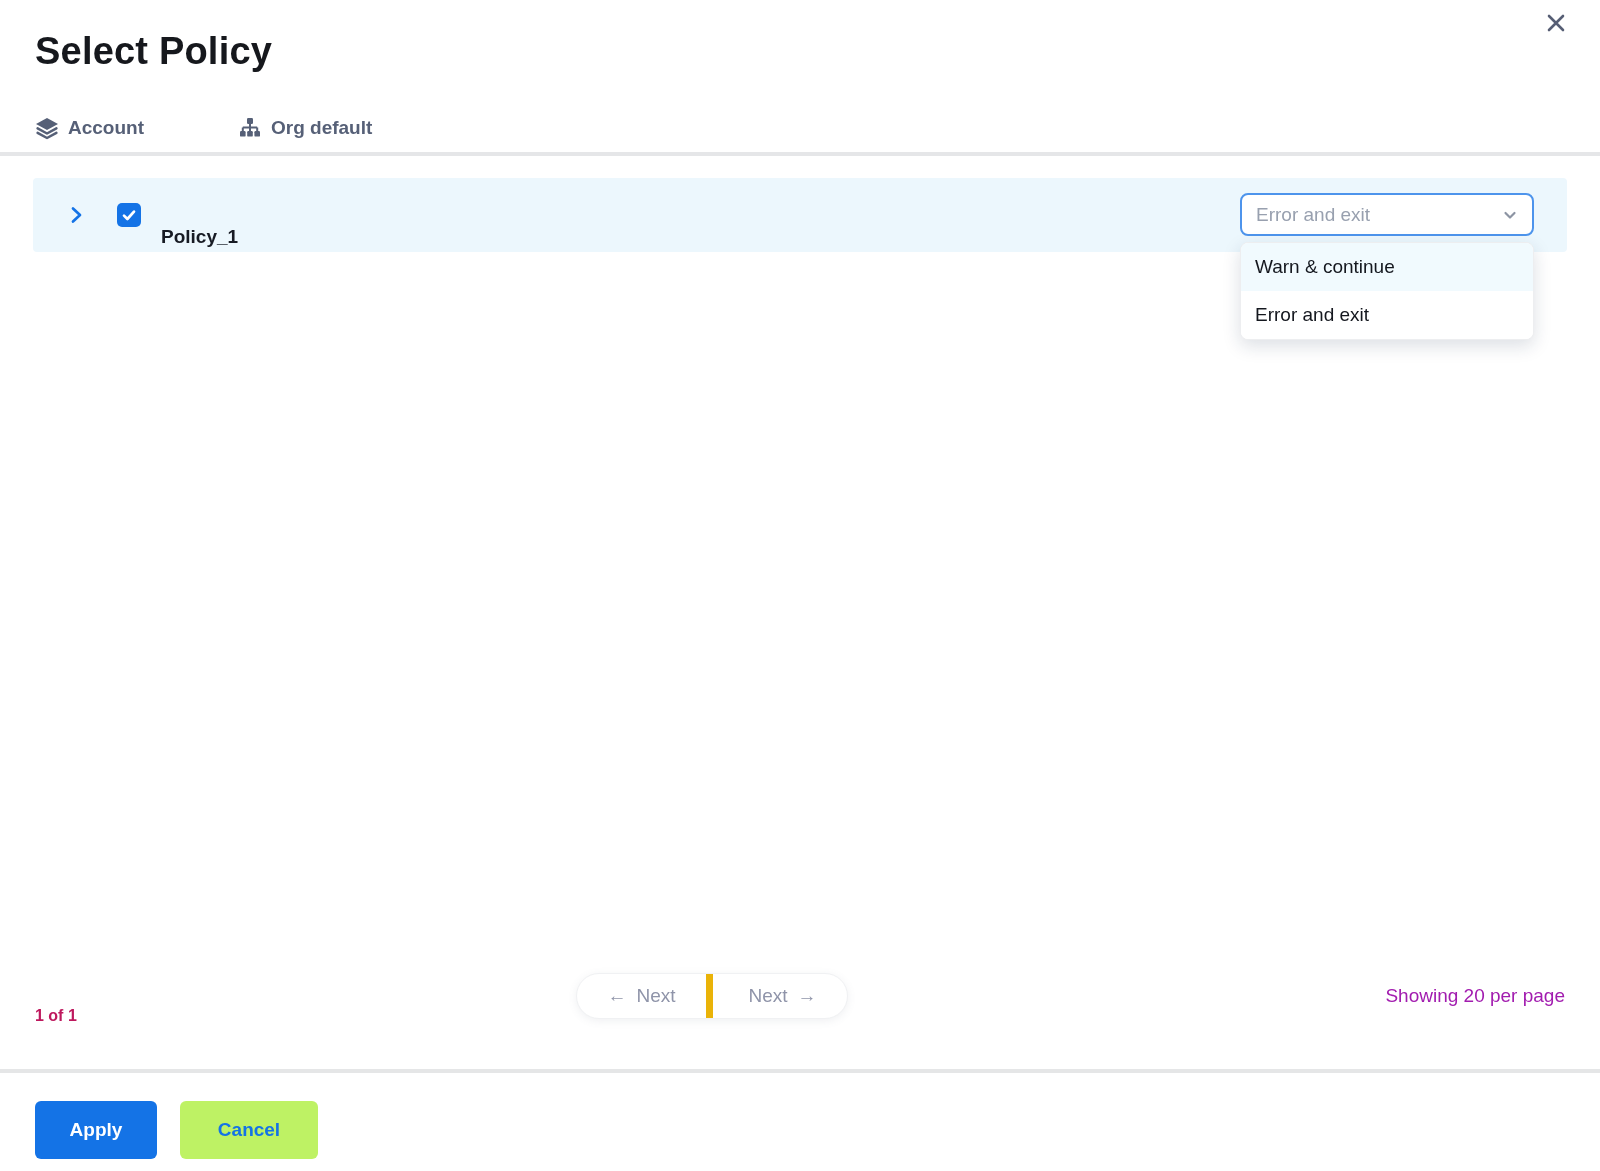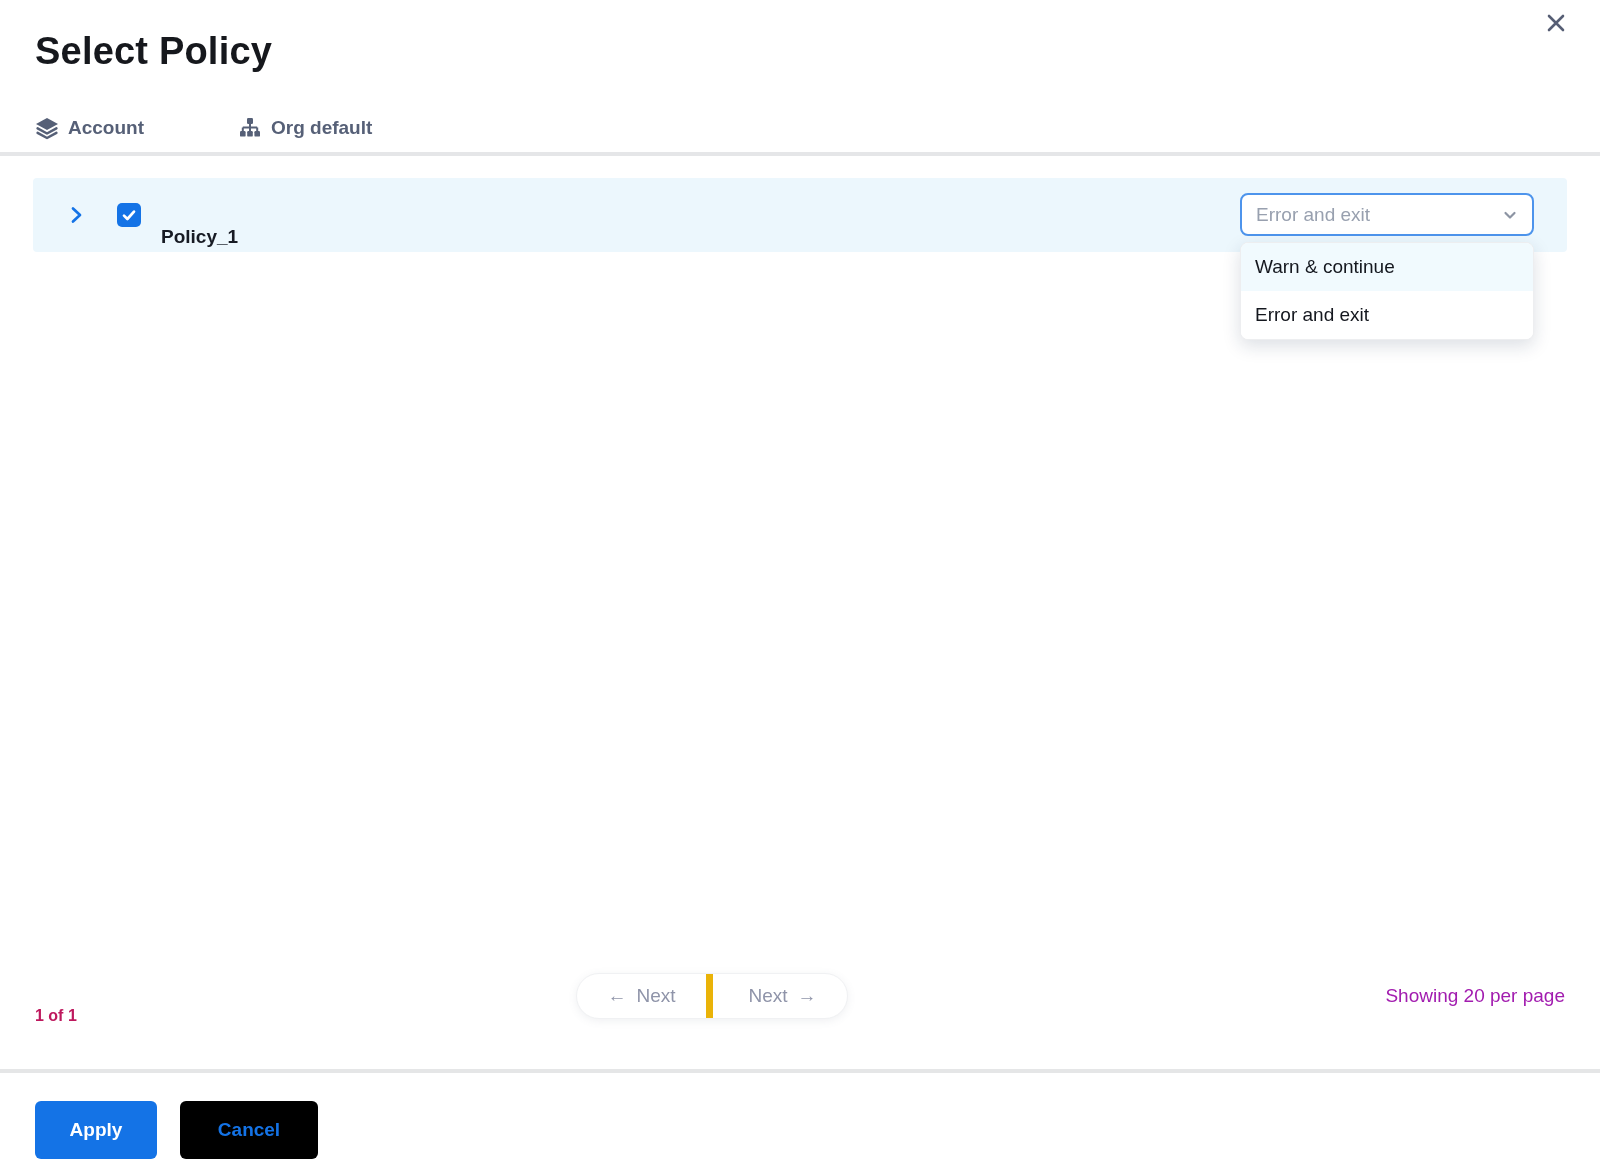--- a/index.html
+++ b/index.html
@@ -129,21 +129,21 @@
 
   
   .footer-divider { height: 4px; background: #E5E6E7; }
   .footer { display: flex; gap: 23px; padding: 28px 35px 12px; }
   .btn {
     height: 58px; border: none; border-radius: 6px;
     font-family: inherit; font-size: 19px; font-weight: 600; cursor: pointer;
     display: flex; align-items: center; justify-content: center;
   }
   .btn.apply { width: 122px; background: #1473E6; color: #fff; }
-  .btn.cancel { width: 138px; background: #000000; color: #1473E6; }
+  .btn.cancel { width: 138px; background: #bef264; color: #1473E6; }
 </style>
 </head>
 <body>
 
 <div class="modal">
 
   <button class="close-btn">
     <svg width="22" height="22" viewBox="0 0 22 22" fill="none" stroke="currentColor" stroke-width="2.6" stroke-linecap="round">
       <path d="M4 4 L18 18 M18 4 L4 18"></path>
     </svg>

